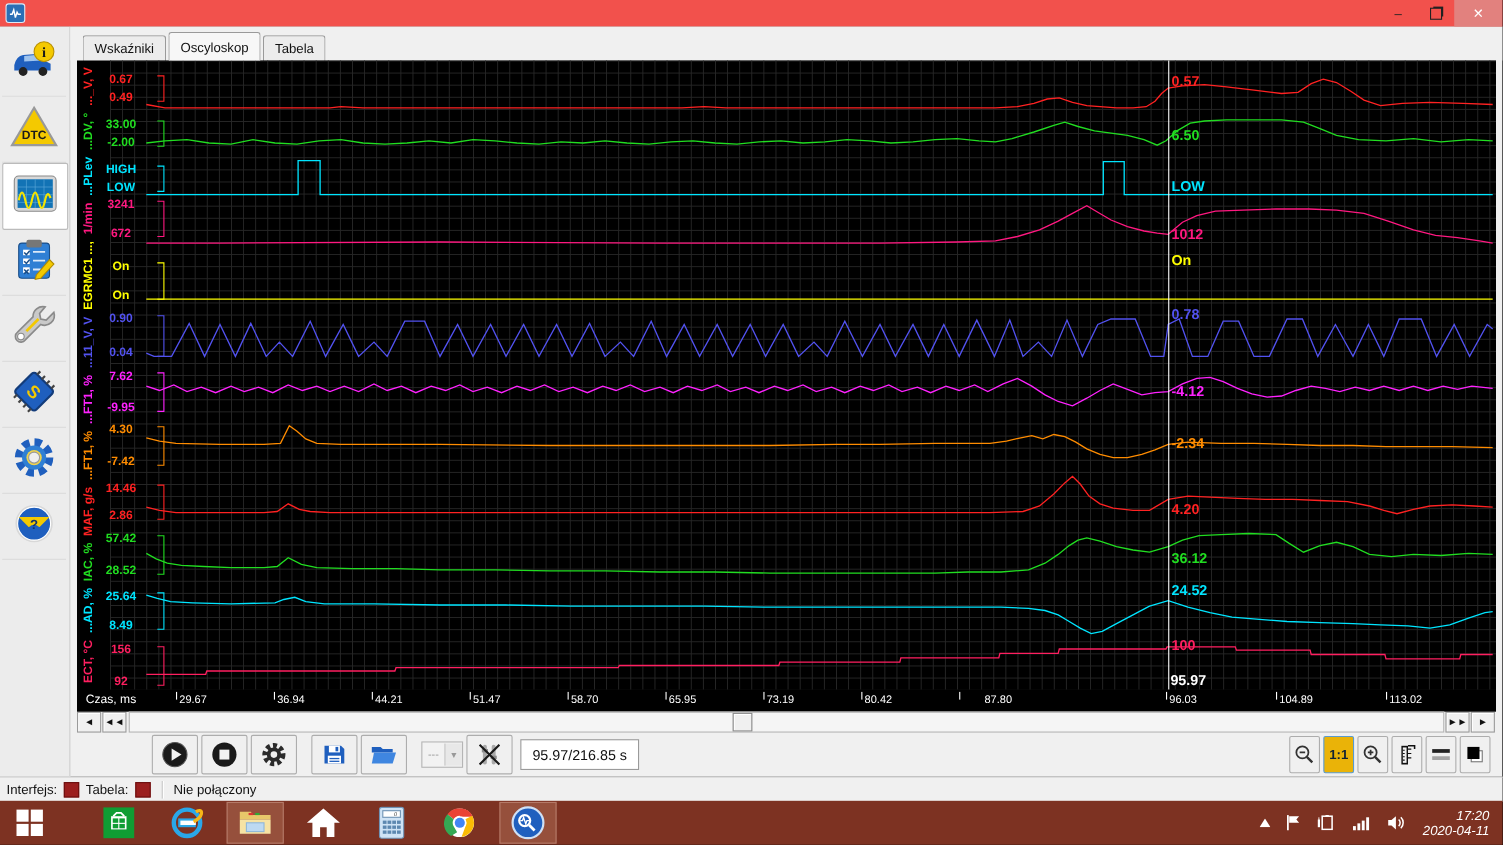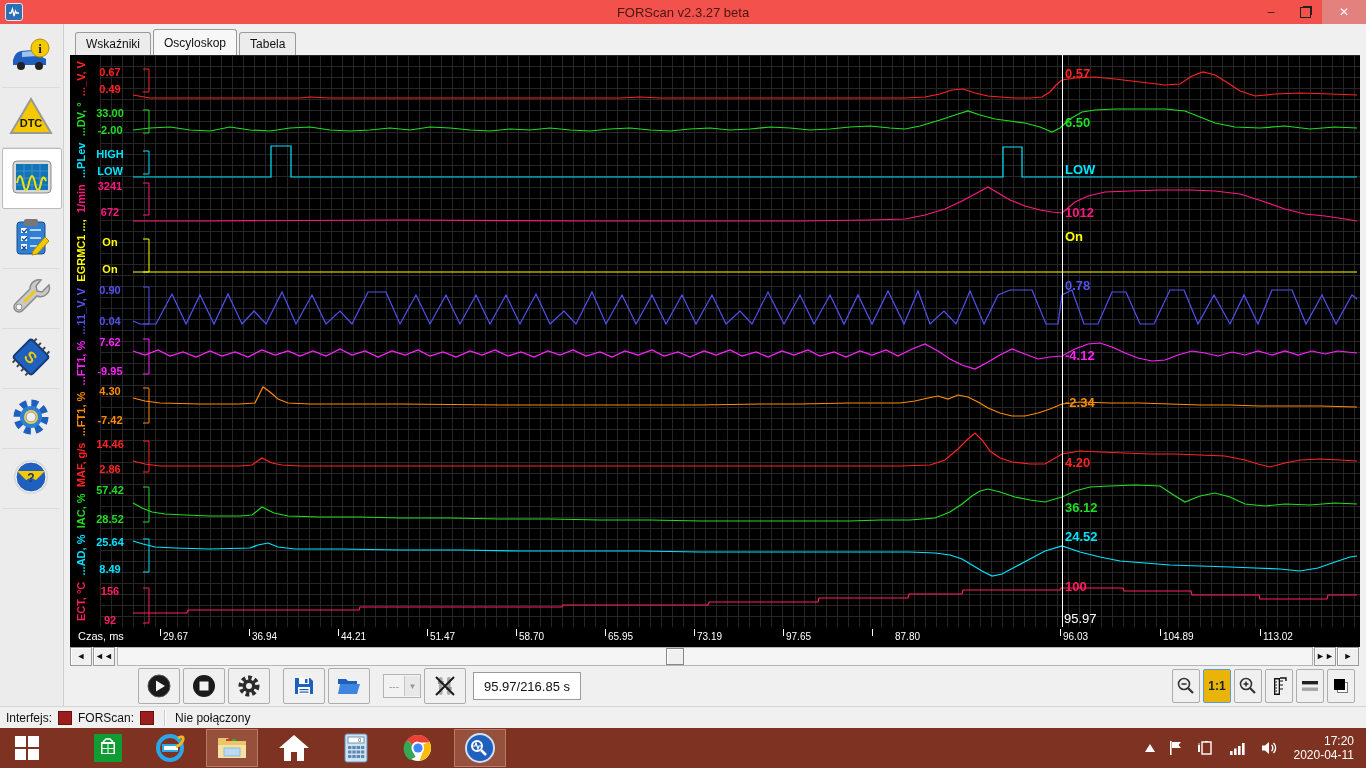--- a/index.html
+++ b/index.html
@@ -24,21 +24,21 @@
   
   .chartwrap{margin:0 6px;position:relative;width:1290px;height:592px;background:#000;}
   .grid{position:absolute;left:30px;top:0;width:1260px;height:572px;
     background-image:linear-gradient(#262626 1px,transparent 1px),linear-gradient(90deg,#262626 1px,transparent 1px);
     background-size:11px 11px;}
   .namestrip{position:absolute;left:0;top:0;width:22px;height:572px;overflow:hidden;}
   .namestrip .rot{position:absolute;width:572px;height:22px;transform:rotate(-90deg) translateX(-572px);transform-origin:0 0;display:flex;justify-content:space-between;align-items:center;font-weight:bold;font-size:11px;white-space:nowrap;padding:0 6px;box-sizing:border-box;}
   .scale-label{position:absolute;left:12px;width:56px;text-align:center;font-size:11px;font-weight:bold;line-height:12px;}
   .cur-label{position:absolute;left:995px;font-size:13px;font-weight:bold;line-height:14px;white-space:nowrap;}
   .cursorline{position:absolute;top:0;width:1px;height:572px;background:#fff;}
-  .cursor-time{position:absolute;color:#fff;font-size:13px;font-weight:normal;}
+  .cursor-time{position:absolute;color:#fff;font-size:13px;font-weight:bold;}
   svg.traces{position:absolute;left:0;top:0;}
   .timeaxis{position:absolute;left:0;top:572px;width:1290px;height:20px;background:#000;}
   .timeaxis .axlabel{position:absolute;left:8px;top:3px;color:#fff;font-size:11px;}
   .tick-label{position:absolute;top:4px;color:#fff;font-size:10px;}
   .tick-mark{position:absolute;top:2px;width:1px;height:7px;background:#fff;}
   
   .scrollrow{height:20px;margin:2px 6px 0 6px;display:flex;align-items:center;}
   .sbtn{width:20px;height:17px;background:#f0f0f0;border:1px solid #9a9a9a;box-shadow:inset 1px 1px 0 #fff;display:flex;align-items:center;justify-content:center;font-size:9px;color:#111;margin-right:1px;}
   .strack{flex:1;height:17px;background:#f5f5f5;border:1px solid #b5b5b5;position:relative;margin:0 1px;}
   .sthumb{position:absolute;left:548px;top:0;width:16px;height:15px;background:#f0f0f0;border:1px solid #888;box-shadow:inset 1px 1px 0 #fff;}
@@ -69,21 +69,20 @@
 </style>
 </head>
 <body>
 
 <div class="titlebar">
   <div class="appico">
     <svg width="12" height="12" viewBox="0 0 12 12">
         <polyline points="1,7 3,7 4.5,3 6,10 7.5,5 8.5,7 11,7" fill="none" stroke="#fff" stroke-width="1.3"></polyline>
       </svg>
   </div>
-  <div class="title">FORScan v2.3.27 beta</div>
   <div class="wctl">
     <div class="wbtn">–</div>
     <div class="wbtn">
         <span style="display:inline-block;width:9px;height:9px;border:1px solid #222;box-shadow:2px -2px 0 -1px #222"></span>
       </div>
     <div class="wbtn close">✕</div>
   </div>
 </div>
 
 <div class="approw">
@@ -287,21 +286,21 @@
           <div class="tick-label" style="left: 271px;">44.21</div>
           <div class="tick-mark" style="left: 357px;"></div>
           <div class="tick-label" style="left: 360px;">51.47</div>
           <div class="tick-mark" style="left: 446px;"></div>
           <div class="tick-label" style="left: 449px;">58.70</div>
           <div class="tick-mark" style="left: 535px;"></div>
           <div class="tick-label" style="left: 538px;">65.95</div>
           <div class="tick-mark" style="left: 624px;"></div>
           <div class="tick-label" style="left: 627px;">73.19</div>
           <div class="tick-mark" style="left: 713px;"></div>
-          <div class="tick-label" style="left: 716px;">97.65</div>
+          <div class="tick-label" style="left: 716px;">80.42</div>
           <div class="tick-mark" style="left: 802px;"></div>
           <div class="tick-label" style="left: 805px; padding-left: 20px;">87.80</div>
           <div class="tick-mark" style="left: 990px;"></div>
           <div class="tick-label" style="left: 993px;">96.03</div>
           <div class="tick-mark" style="left: 1090px;"></div>
           <div class="tick-label" style="left: 1093px;">104.89</div>
           <div class="tick-mark" style="left: 1190px;"></div>
           <div class="tick-label" style="left: 1193px; text-align: center;">113.02</div>
         </div>
     </div>
@@ -415,27 +414,27 @@
           </svg>
       </div>
       <div style="width:8px"></div>
     </div>
   </div>
 </div>
 
 <div class="statusbar" style="position:absolute;left:0;right:0;top:706px;">
   <span style="margin-left:6px">Interfejs:</span>
   <span class="stsq"></span>
-  <span>FORScan:</span>
+  <span>Tabela:</span>
   <span class="stsq"></span>
   <span class="stsep"></span>
   <span style="margin-left:6px">Nie połączony</span>
 </div>
 
-<div class="taskbar" style="position:absolute;left:0;right:0;top:728px;">
+<div class="taskbar" style="position:absolute;left:0;right:0;top:728px;font-style:italic;">
   <div class="tkbtn">
     <svg width="26" height="26" viewBox="0 0 26 26">
         <rect x="1" y="1" width="11" height="11" fill="#fff"></rect>
         <rect x="14" y="1" width="11" height="11" fill="#fff"></rect>
         <rect x="1" y="14" width="11" height="11" fill="#fff"></rect>
         <rect x="14" y="14" width="11" height="11" fill="#fff"></rect>
       </svg>
   </div>
   <div class="tkapp" style="margin-left:28px">
     <svg width="30" height="30" viewBox="0 0 30 30">

